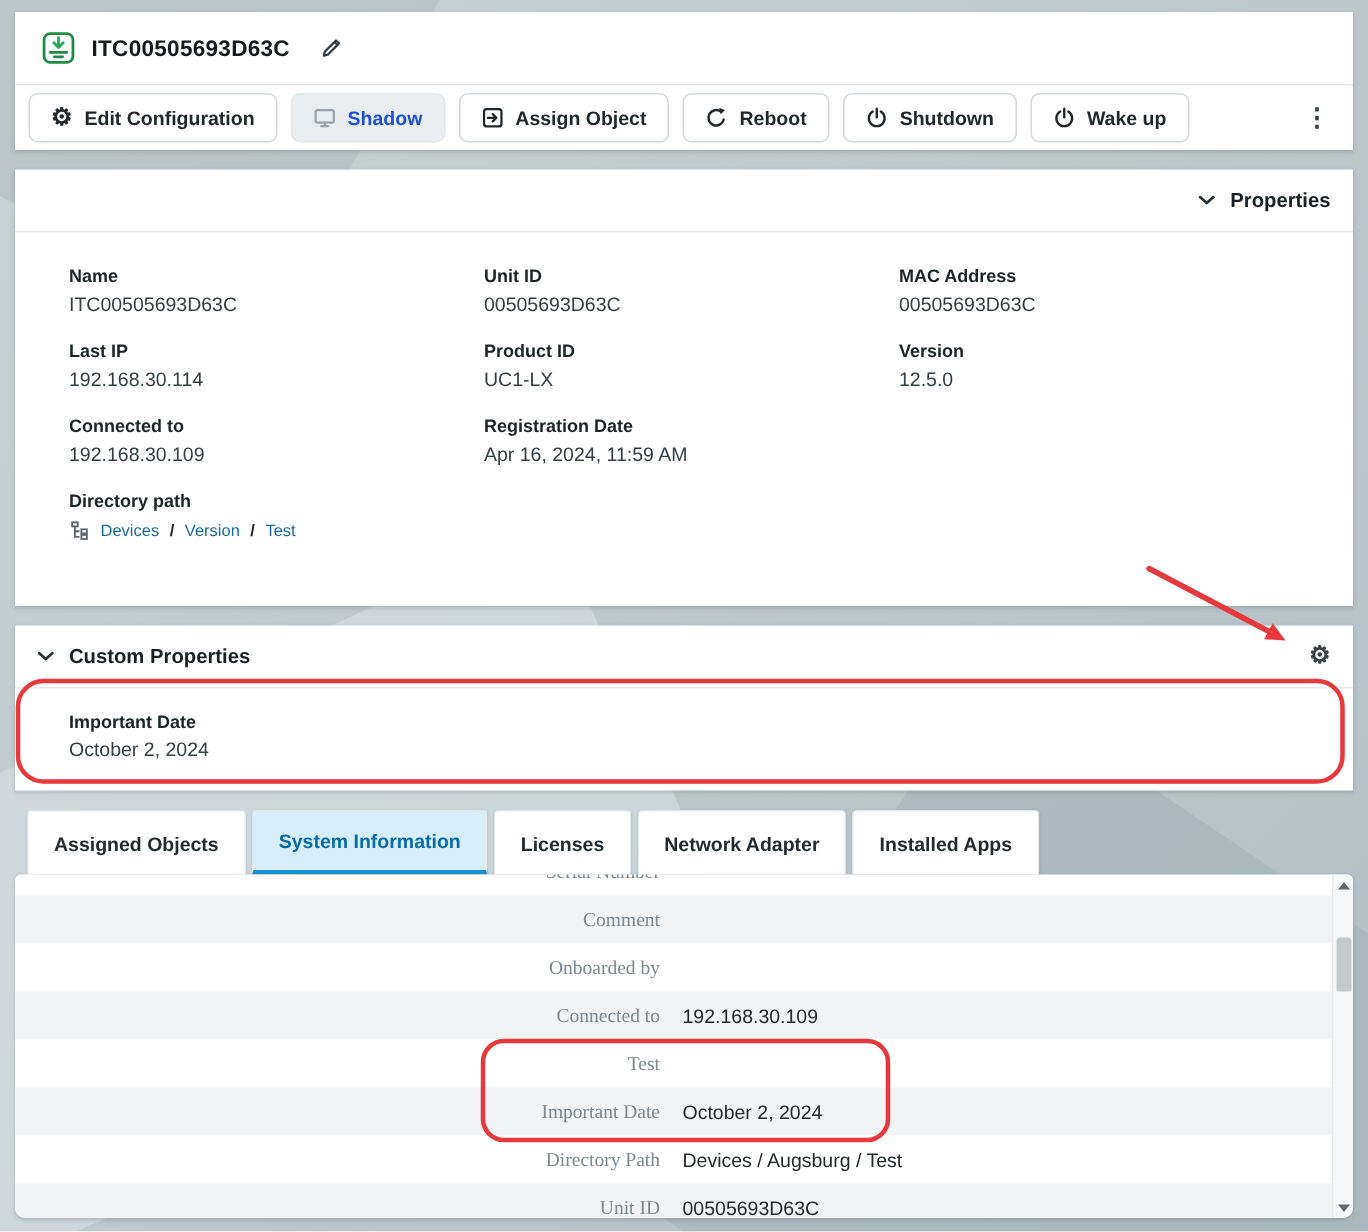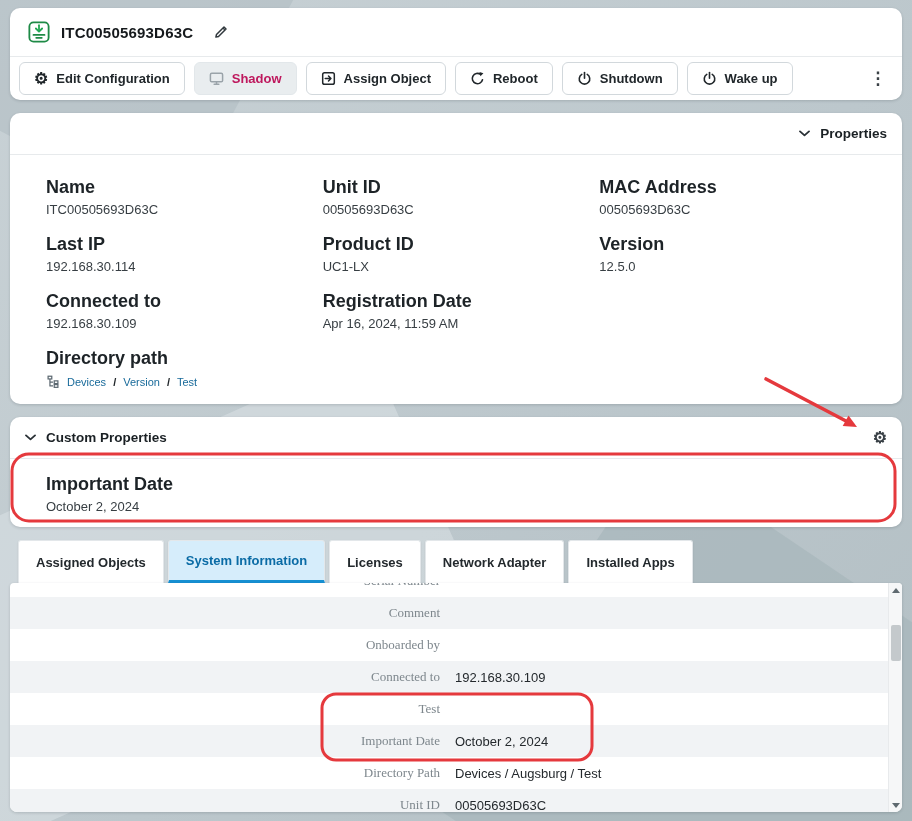--- a/index.html
+++ b/index.html
@@ -6,47 +6,47 @@
   html,body { width:912px; height:821px; overflow:hidden; }
   body { font-family:"Liberation Sans", sans-serif; }
 
   .page { position:relative; width:912px; height:821px; padding:8px 10px;
           background:linear-gradient(135deg,#c9d2d6 0%,#bcc7cc 55%,#b3bfc4 100%); overflow:hidden; }
   .bg-shape { position:absolute; z-index:0; }
   .s1 { width:560px; height:420px; right:-140px; bottom:-170px; background:#a6b5ba; transform:rotate(34deg); opacity:.65; }
   .s2 { width:680px; height:300px; left:-220px; top:58%; background:#dbe2e5; transform:rotate(-24deg); opacity:.55; }
   .s3 { width:420px; height:260px; left:-160px; top:-120px; background:#adbabf; transform:rotate(28deg); opacity:.5; }
 
-  .card { position:relative; z-index:1; width:892px; background:#fff; border-radius:10px;
+  .card { position:relative; z-index:1; width:892px; background:#fff; border-radius:0;
           box-shadow:0 1px 3px rgba(30,40,45,.18); }
 
   
   .header-card { height:92px; overflow:hidden; }
   .title-row { display:flex; align-items:center; gap:11px; height:48px; padding:0 18px; }
   .page-title { font-size:15px; font-weight:bold; color:#15191c; letter-spacing:.2px; }
   .pencil-btn { margin-left:9px; display:flex; cursor:pointer; }
   .divider { height:1px; background:#e7eaec; }
   .toolbar { display:flex; align-items:center; gap:9px; height:43px; padding:0 9px; }
   .btn { display:flex; align-items:center; gap:8px; height:33px; padding:0 14px; background:#fff;
          border:1px solid #d2d8dc; border-radius:6px; font-family:"Liberation Sans",sans-serif;
          font-size:13px; font-weight:bold; color:#21272b; cursor:pointer; white-space:nowrap; }
   .btn .glyph { font-size:16px; line-height:1; }
-  .btn.disabled { background:#e9edef; color:#be185d; border-color:#e2e7ea; cursor:default; }
+  .btn.disabled { background:#e9edef; color:#1d4ed8; border-color:#e2e7ea; cursor:default; }
   .kebab-btn { margin-left:auto; background:transparent; border:none; font-size:17px; font-weight:bold;
                color:#3a4146; width:30px; height:30px; cursor:pointer; }
 
   
   .section-header { display:flex; align-items:center; gap:10px; height:41px; padding:0 15px;
                     font-size:13.5px; font-weight:bold; color:#1a2024; cursor:pointer;justify-content:flex-end; }
   .gear-right { margin-left:auto; font-size:16px; color:#394046; cursor:pointer; line-height:1; }
 
   .props-card { height:291px; margin-top:13px; overflow:hidden; }
   .props-body { padding:22px 36px 0; }
   .props-grid { display:grid; grid-template-columns:1fr 1fr 1fr; row-gap:17px; column-gap:10px; }
-  .flabel { font-size:18px; font-weight:bold; color:#1d2327; margin-bottom:4px; }
+  .flabel { font-size:12px; font-weight:bold; color:#1d2327; margin-bottom:4px; }
   .fvalue { font-size:13px; color:#373e43; }
   .dirpath { margin-top:17px; }
   .crumbs { display:flex; align-items:center; gap:7px; margin-top:6px; font-size:11px; }
   .crumbs a { color:#186a9a; text-decoration:none; cursor:pointer; }
   .crumb-sep { color:#20262a; font-weight:bold; }
 
   .custom-card { height:110px; margin-top:13px; overflow:hidden; }
   .custom-body { padding:15px 36px 0; }
 
   

